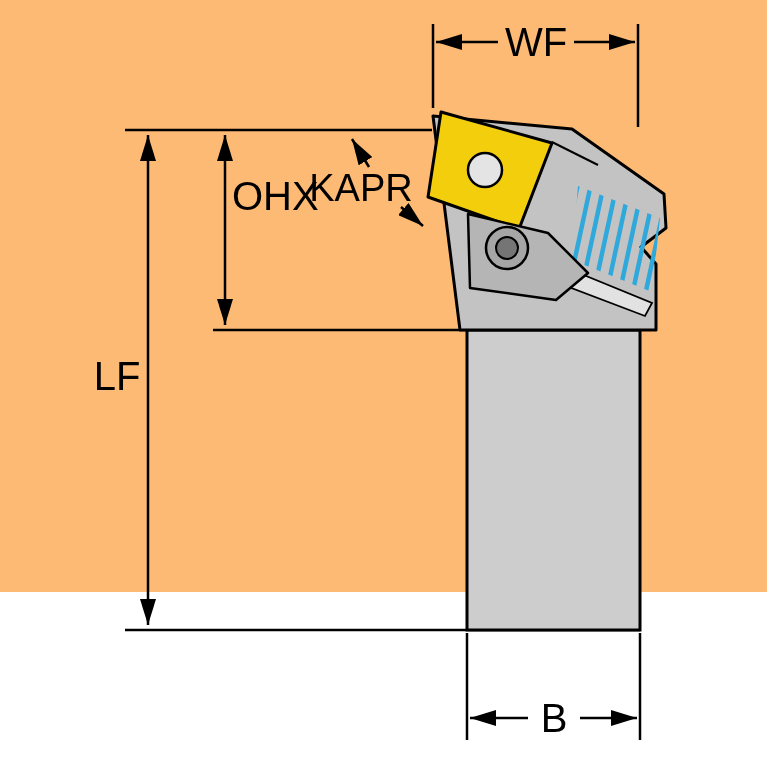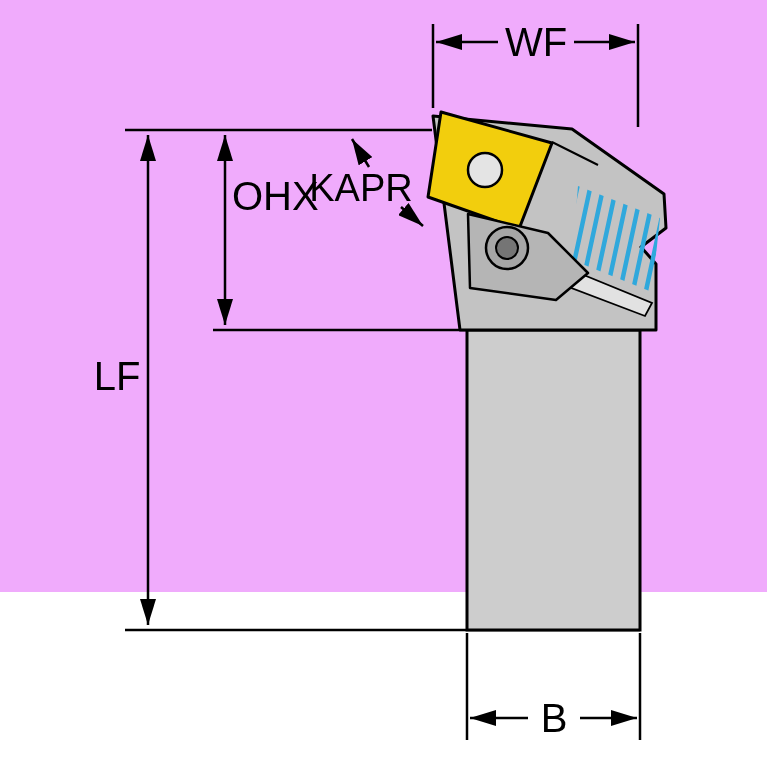--- a/index.html
+++ b/index.html
@@ -8,21 +8,21 @@
     background: #ffffff;
     width: 767px;
     height: 767px;
     overflow: hidden;
     font-family: "Liberation Sans", sans-serif;
   }
   .canvas {
     position: relative;
     width: 767px;
     height: 592px;
-    background: #f0abfc;
+    background: #fdba74;
     text-align: center;
   }
   svg { display: block; }
   text.dim-label {
     font-family: "Liberation Sans", sans-serif;
     font-size: 40px;
     fill: #000000;
   }
   text.dim-label.kapr { font-size: 38px; }
 </style>

